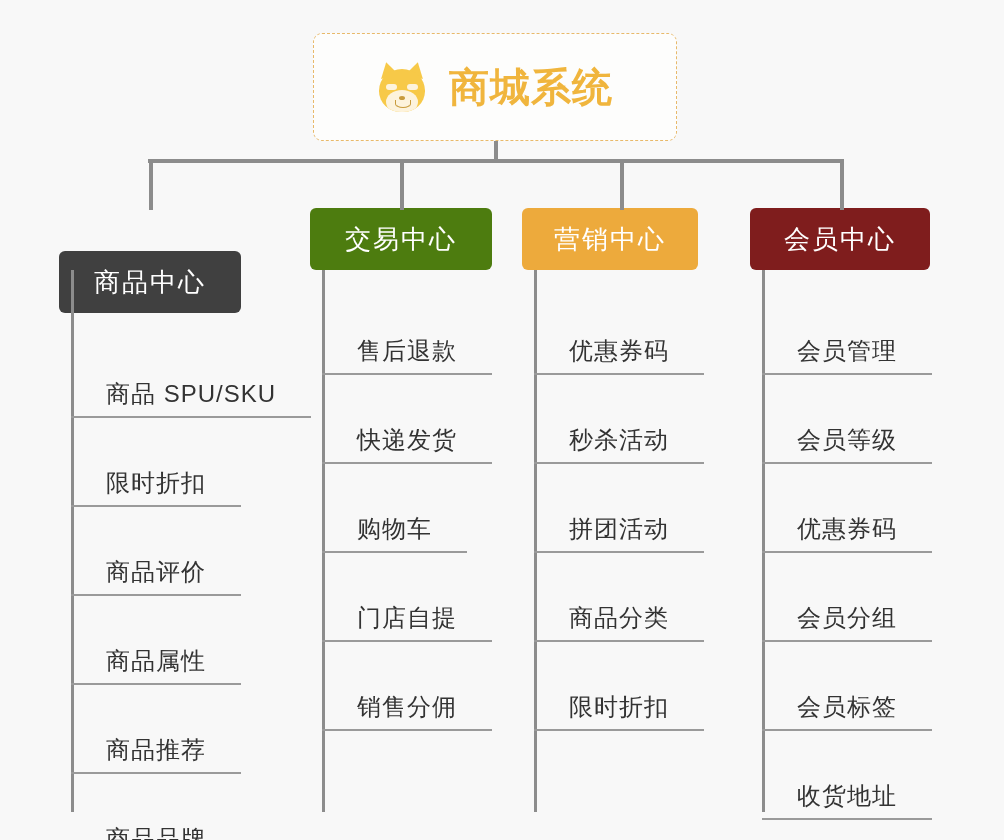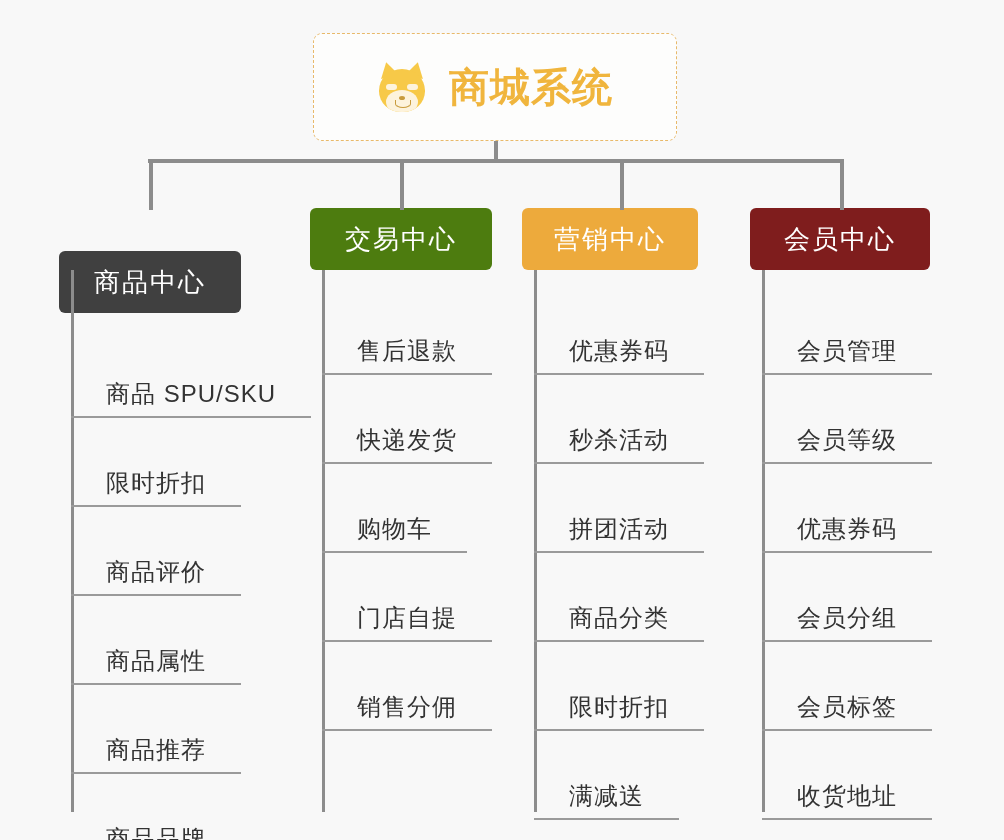--- a/index.html
+++ b/index.html
@@ -271,23 +271,20 @@
           </div>
           <div class="leaf">
             <span class="leaf-label">拼团活动</span>
           </div>
           <div class="leaf">
             <span class="leaf-label">商品分类</span>
           </div>
           <div class="leaf">
             <span class="leaf-label">限时折扣</span>
           </div>
-          <div class="leaf">
-            <span class="leaf-label">满减送</span>
-          </div>
         </div>
       </div>
       <div class="column" style="left: 750px; width: 180px;">
         <div class="cat-box" style="background: #7f1d1d;">
           <span>会员中心</span>
         </div>
         <div class="spine" style="height: 542px;"></div>
         <div class="leaf-list">
           <div class="leaf">
             <span class="leaf-label">会员管理</span>

